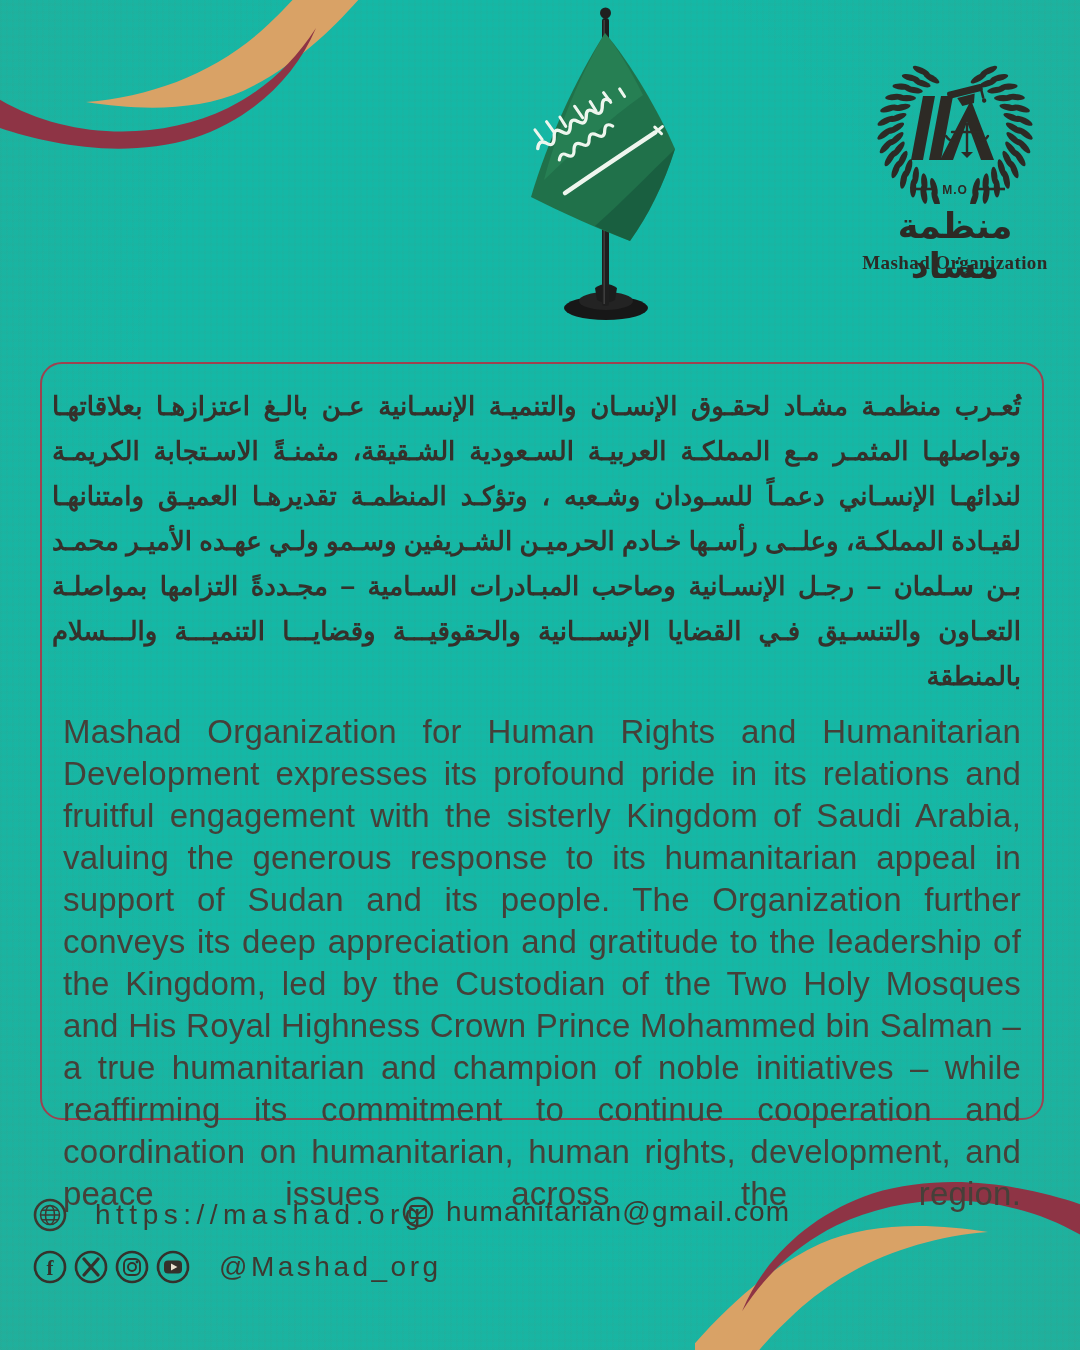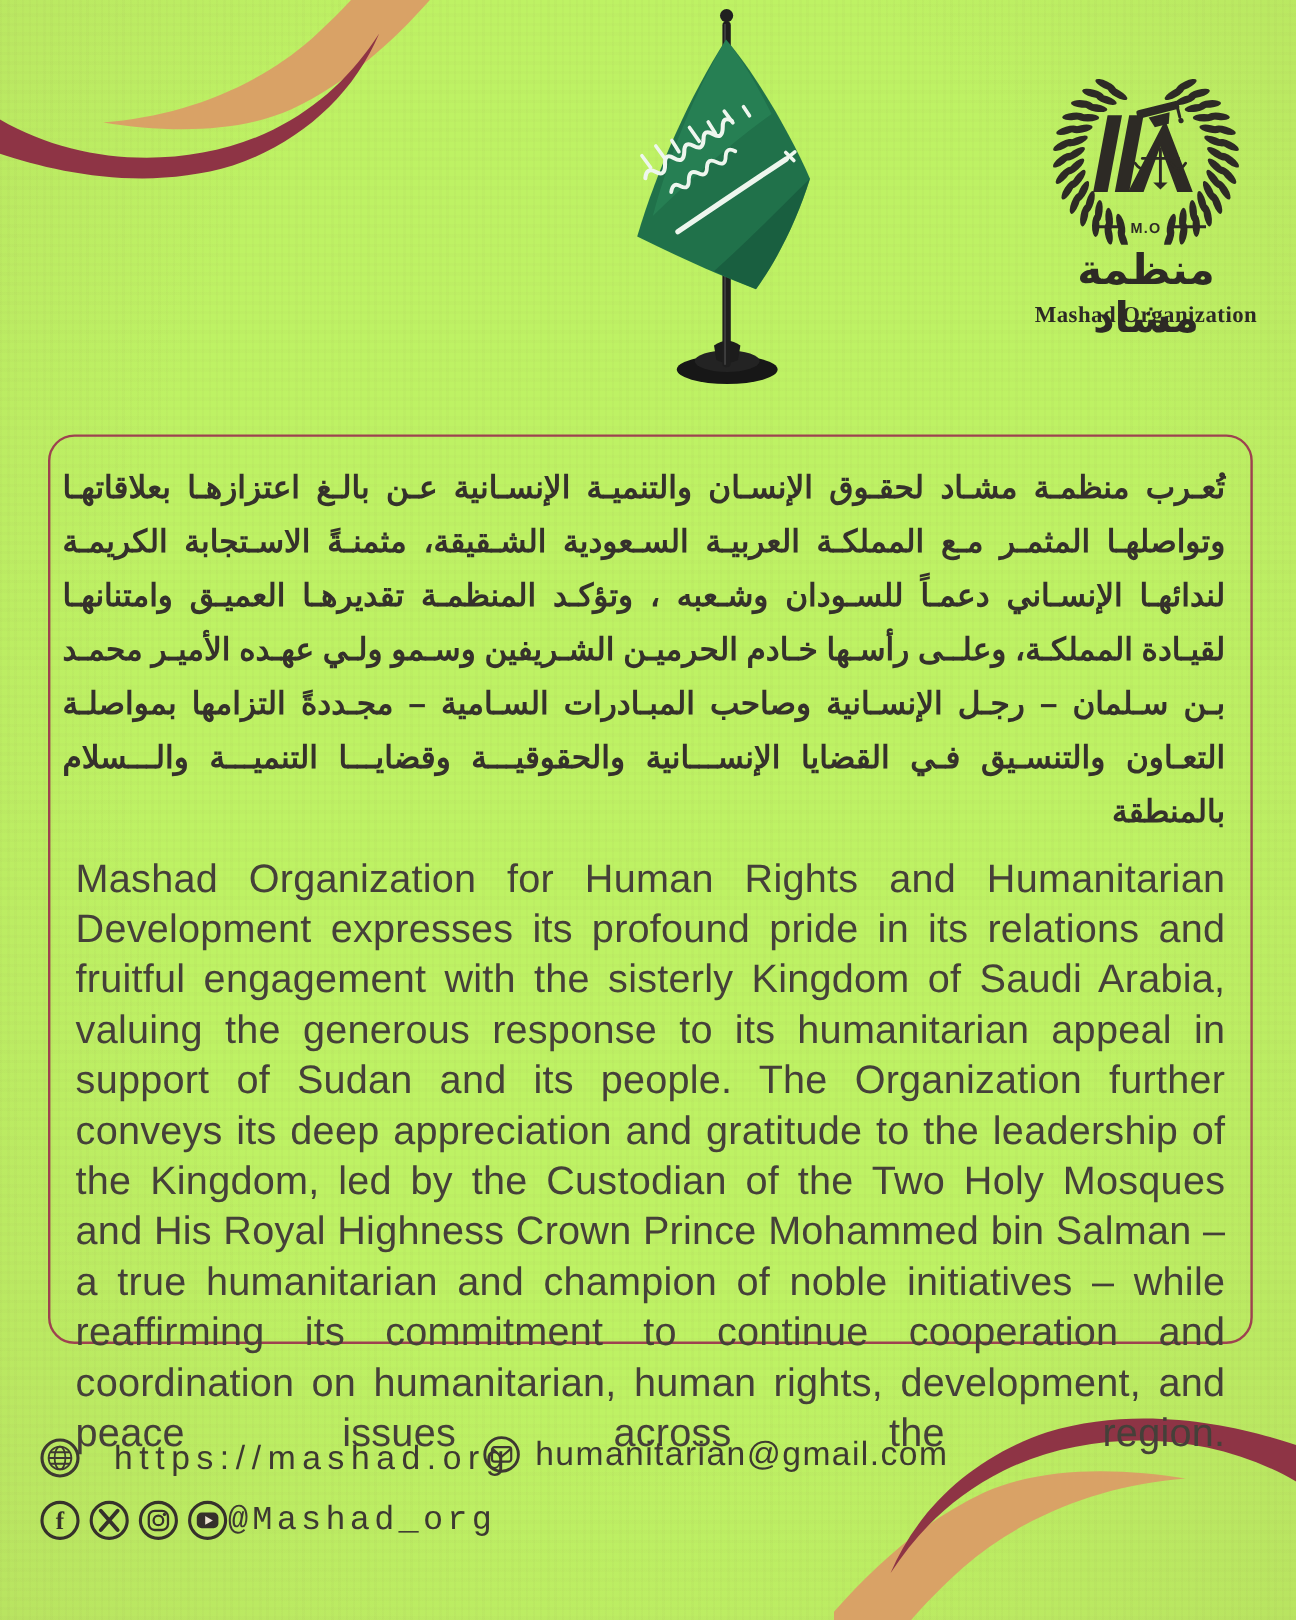--- a/index.html
+++ b/index.html
@@ -1,18 +1,18 @@
 <!DOCTYPE html>
 <html lang="en"><head>
 <meta charset="utf-8">
 <style>
   html,body{margin:0;padding:0;background:#d8d0c0;}
   .canvas{
     position:relative;width:1080px;height:1350px;overflow:hidden;
-    background:#bef264;
+    background:#14b8a6;
     font-family:"Liberation Sans",sans-serif;
   }
   .canvas::before{
     content:"";position:absolute;inset:0;pointer-events:none;z-index:1;
     background:
       repeating-linear-gradient(90deg, rgba(130,105,80,.030) 0 2px, rgba(0,0,0,0) 2px 6px),
       repeating-linear-gradient(0deg, rgba(130,105,80,.022) 0 3px, rgba(0,0,0,0) 3px 8px);
   }
   .canvas::after{
     content:"";position:absolute;inset:0;pointer-events:none;z-index:1;
@@ -58,21 +58,21 @@
   }
 
   
   .footer-row{display:flex;align-items:center;color:#3d3931;}
   .row-web{left:33px;top:1198px;}
   .row-email{left:402px;top:1196px;}
   .row-social{left:33px;top:1250px;}
   .footer-row .txt{font-size:28px;}
   .row-web .txt{letter-spacing:5.5px;margin-left:28px;}
   .row-email .txt{letter-spacing:1.2px;margin-left:12px;}
-  .row-social .txt{letter-spacing:3.5px;margin-left:0;font-family:Liberation Mono, monospace;}
+  .row-social .txt{letter-spacing:3.5px;margin-left:29px;}
   .sicons{display:flex;align-items:center;gap:7px;}
   svg{display:block;}
 </style>
 </head>
 <body>
 
 <div class="canvas">
 
   <svg class="layer swoosh-tl" viewBox="0 0 360 175" aria-hidden="true">
     <path fill="#d9a266" d="M 86,102 C 150,97 212,74 260,32 C 281,13 297,-4 306,-16 L 360,-16 L 360,-2 C 330,32 292,68 243,91 C 196,112 136,110 86,102 Z"></path>

